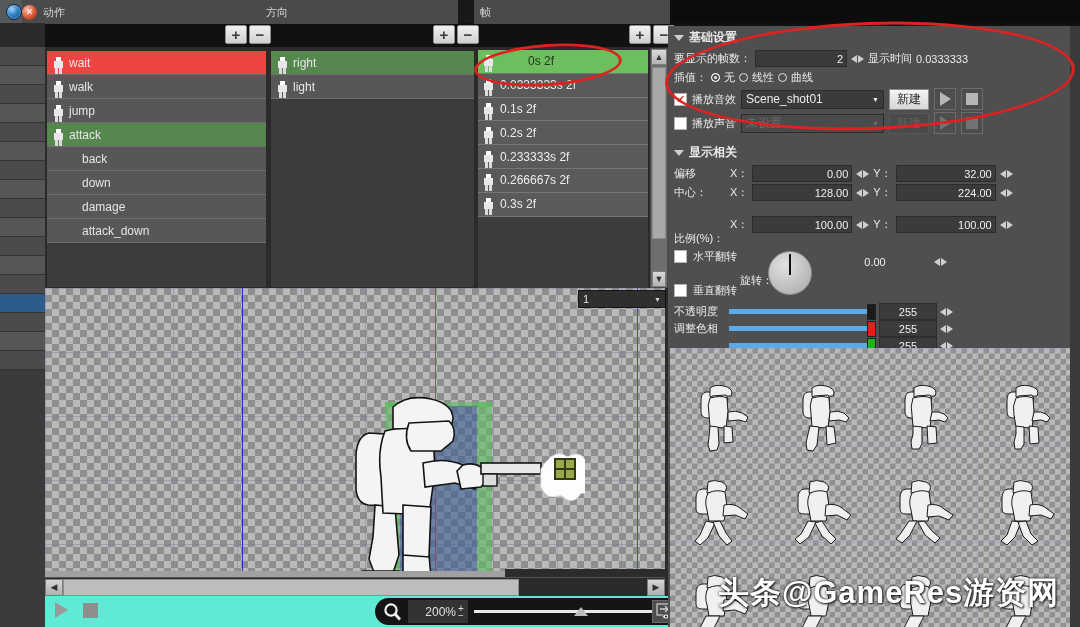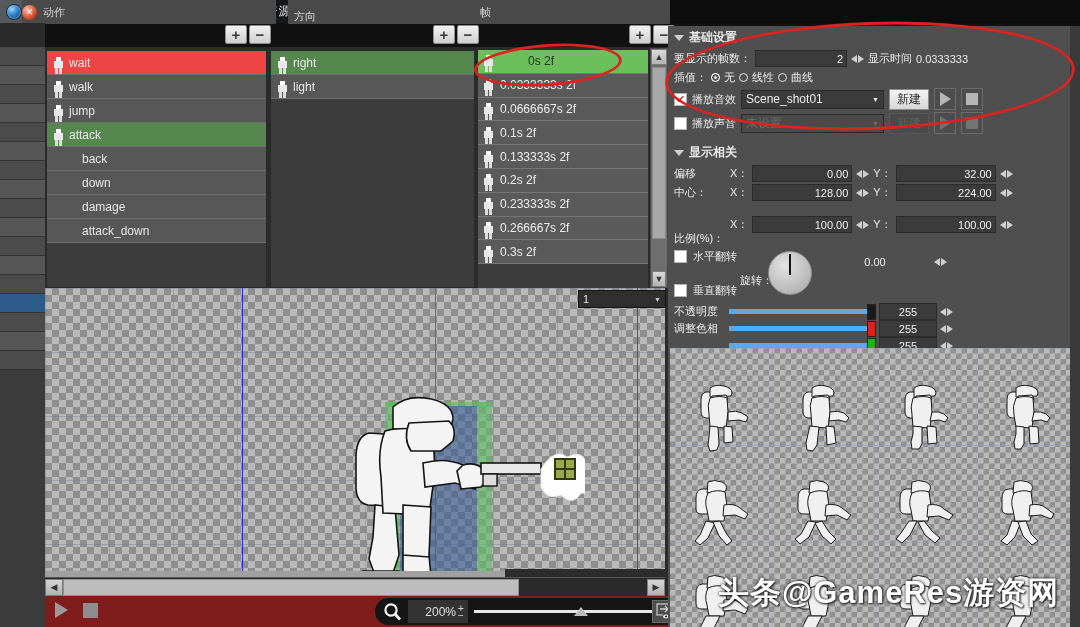--- a/index.html
+++ b/index.html
@@ -131,21 +131,21 @@
 
   .framesel {
     position:absolute; left:578px; top:290px; width:88px; height:18px;
     background:#2f2f2f; border:1px solid #151515; color:#e3e3e3;
     display:flex; align-items:center; padding:0 4px; font-size:11px;
   }
   .framesel .cv { flex:1; }
   .framesel .chev { font-size:7px; color:#cfcfcf; }
 
   
-  .btmbar { position:absolute; left:45px; top:596px; width:1035px; height:31px; background:#7f1d1d; }
+  .btmbar { position:absolute; left:45px; top:596px; width:1035px; height:31px; background:#5eead4; }
   .pillgrp {
     position:absolute; left:330px; top:2px; height:27px; width:385px;
     background:#151515; border-radius:14px; display:flex; align-items:center; padding:0 8px; gap:6px;
   }
   .icn-btn { display:flex; align-items:center; justify-content:center; }
   .tri { width:0;height:0;border-left:13px solid #9a9a9a;border-top:8px solid transparent;border-bottom:8px solid transparent; }
   .sq { width:15px;height:15px;background:#8e8e8e; }
   .zoombox {
     height:23px; background:#333; display:flex; align-items:center; gap:2px; padding:0 4px; color:#e0e0e0; font-size:12px;
   }
@@ -263,21 +263,21 @@
   <div class="hdr" style="left:22px; width:254px;">
     <span class="dot-red">✕</span>
     <span class="htxt">动作</span>
     <span style="flex:1"></span>
   </div>
   <div style="position:absolute; left:224px; top:23px; display:flex;">
     <div class="pmbtn">+</div>
     <div class="pmbtn">−</div>
   </div>
 
-  <div class="hdr" style="left:288px; width:198px;align-items:flex-end;">
+  <div class="hdr" style="left:260px; width:198px;">
     <span class="htxt">方向</span>
   </div>
   <div style="position:absolute; left:432px; top:23px; display:flex;">
     <div class="pmbtn">+</div>
     <div class="pmbtn">−</div>
   </div>
 
   <div class="hdr" style="left:474px; width:196px;">
     <span class="htxt">帧</span>
   </div>
@@ -354,29 +354,21 @@
     <div class="frow sel">
       <span class="sprite-mini"></span>
       <span>0s 2f</span>
     </div>
     <div class="frow">
       <span class="sprite-mini"></span>
       <span>0.0333333s 2f</span>
     </div>
     <div class="frow">
       <span class="sprite-mini"></span>
-      <span>0.0666667s 2f</span>
-    </div>
-    <div class="frow">
-      <span class="sprite-mini"></span>
       <span>0.1s 2f</span>
-    </div>
-    <div class="frow">
-      <span class="sprite-mini"></span>
-      <span>0.133333s 2f</span>
     </div>
     <div class="frow">
       <span class="sprite-mini"></span>
       <span>0.2s 2f</span>
     </div>
     <div class="frow">
       <span class="sprite-mini"></span>
       <span>0.233333s 2f</span>
     </div>
     <div class="frow">

